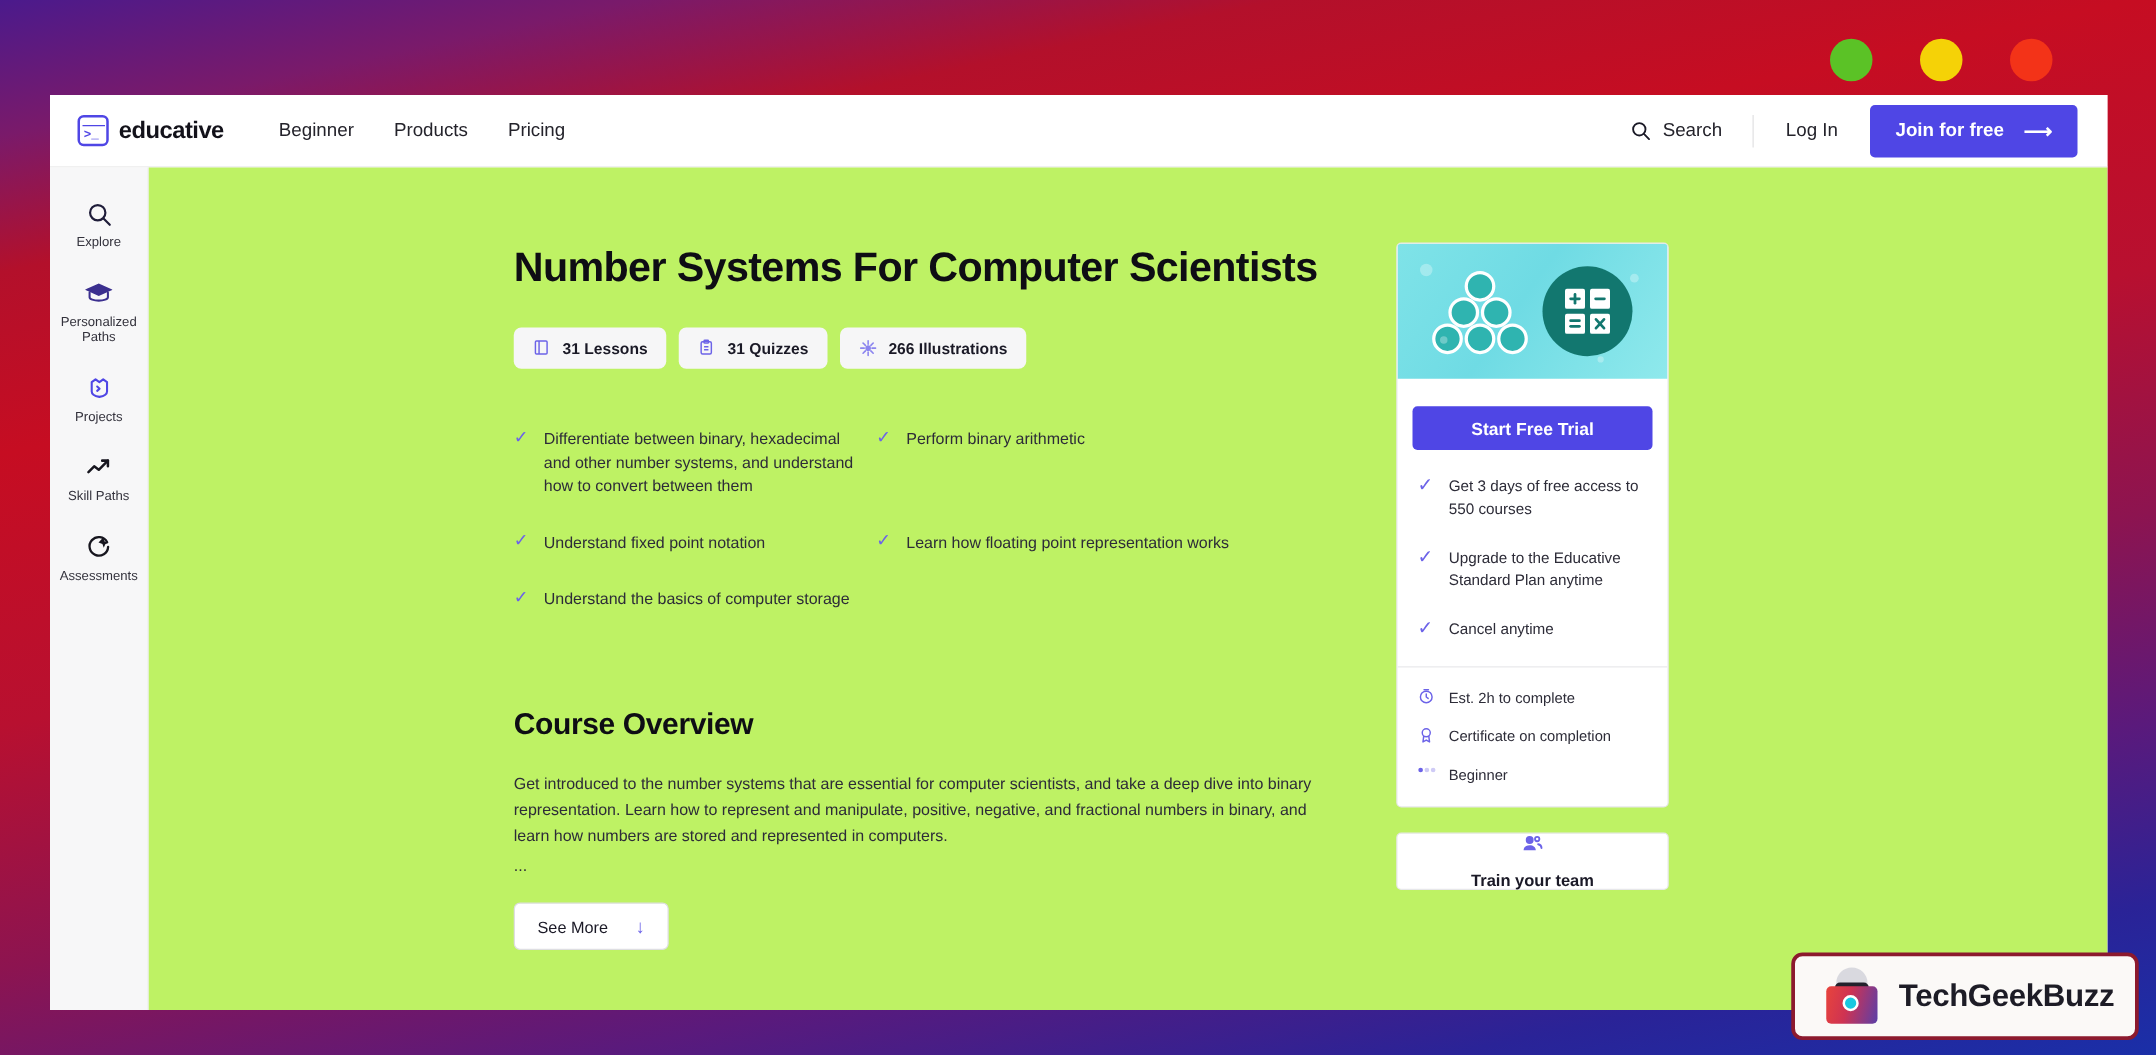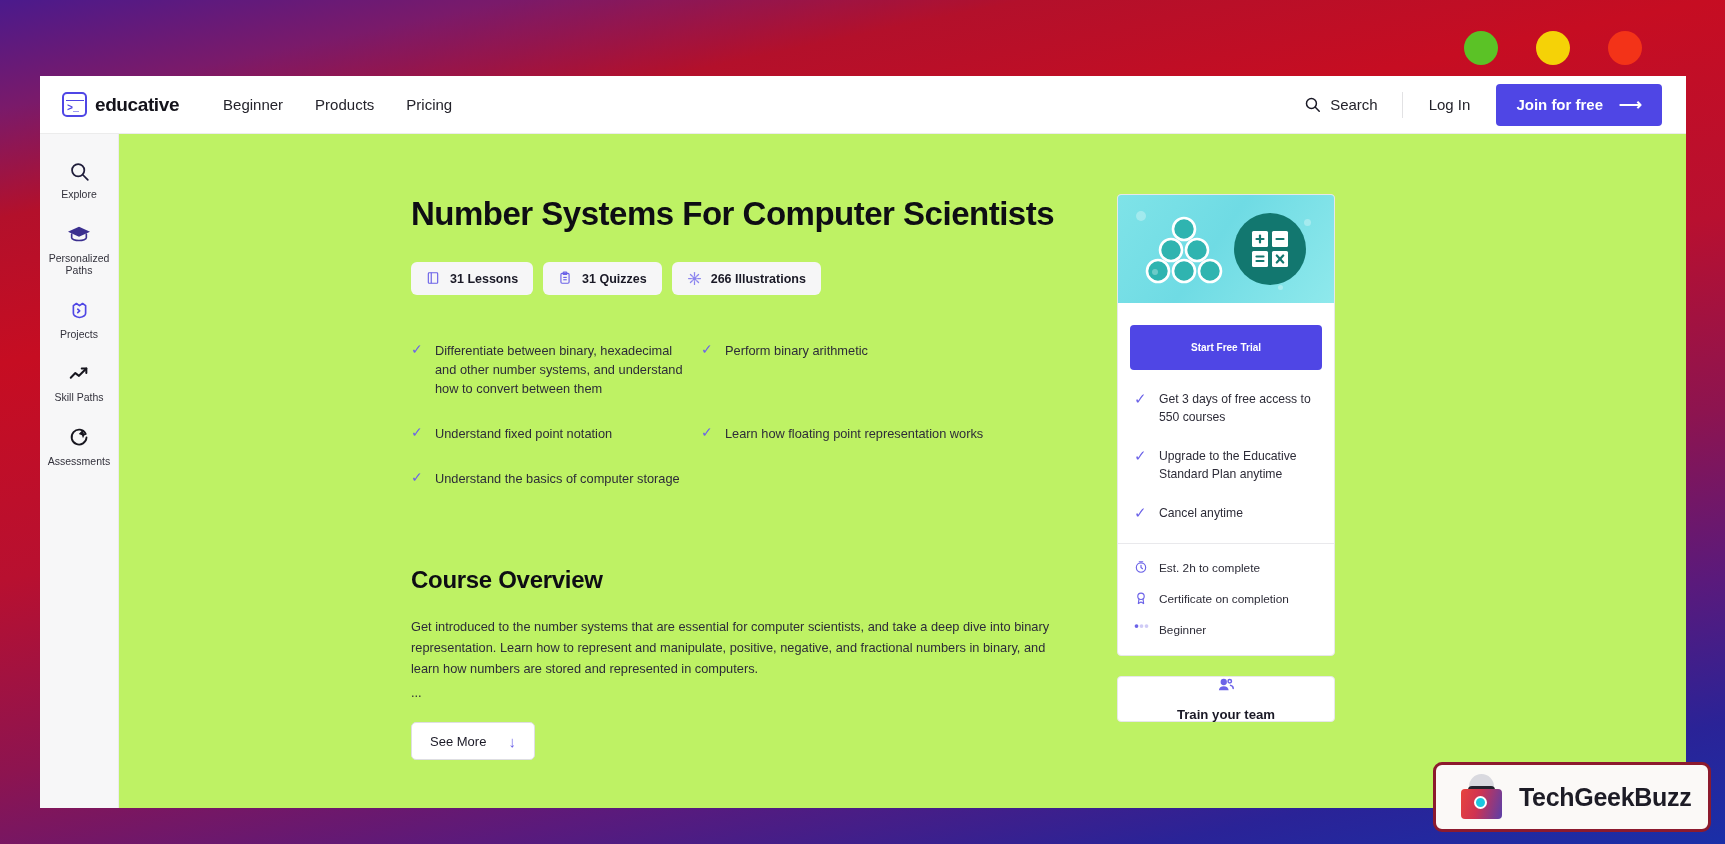--- a/index.html
+++ b/index.html
@@ -265,24 +265,24 @@
   }
   .thumb-bubble {
     position: absolute;
     border-radius: 50%;
     background: rgba(255,255,255,0.30);
   }
   .trial-btn {
     margin: 22px 12px 20px;
     background: #4f46e5;
     color: #fff;
-    height: 45px;
+    height: 35px;
     border-radius: 4px;
     display: flex; align-items: center; justify-content: center;
-    font-size: 10px; font-weight: 700;
+    font-size: 14px; font-weight: 700;
     cursor: pointer; border: none;
     width: calc(100% - 24px);
   }
   .perk {
     display: flex; gap: 11px;
     padding: 0 14px 0 16px;
     margin-bottom: 21px;
   }
   .perk-check { color: #6c63e8; font-size: 15px; line-height: 17px; flex: 0 0 14px; }
   .perk-text { font-size: 12.2px; line-height: 18px; color: #2d2c38; }

